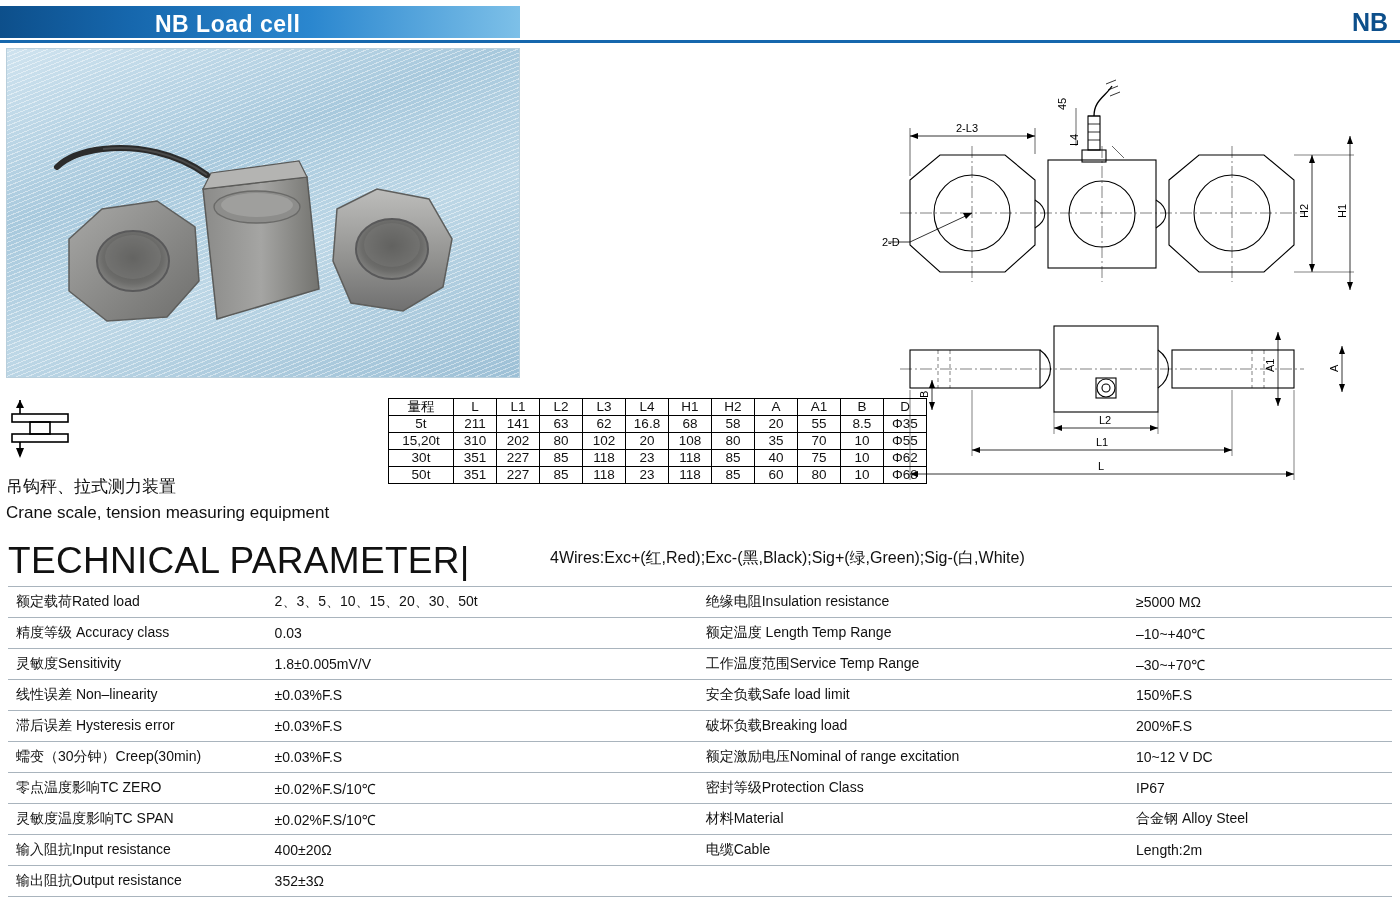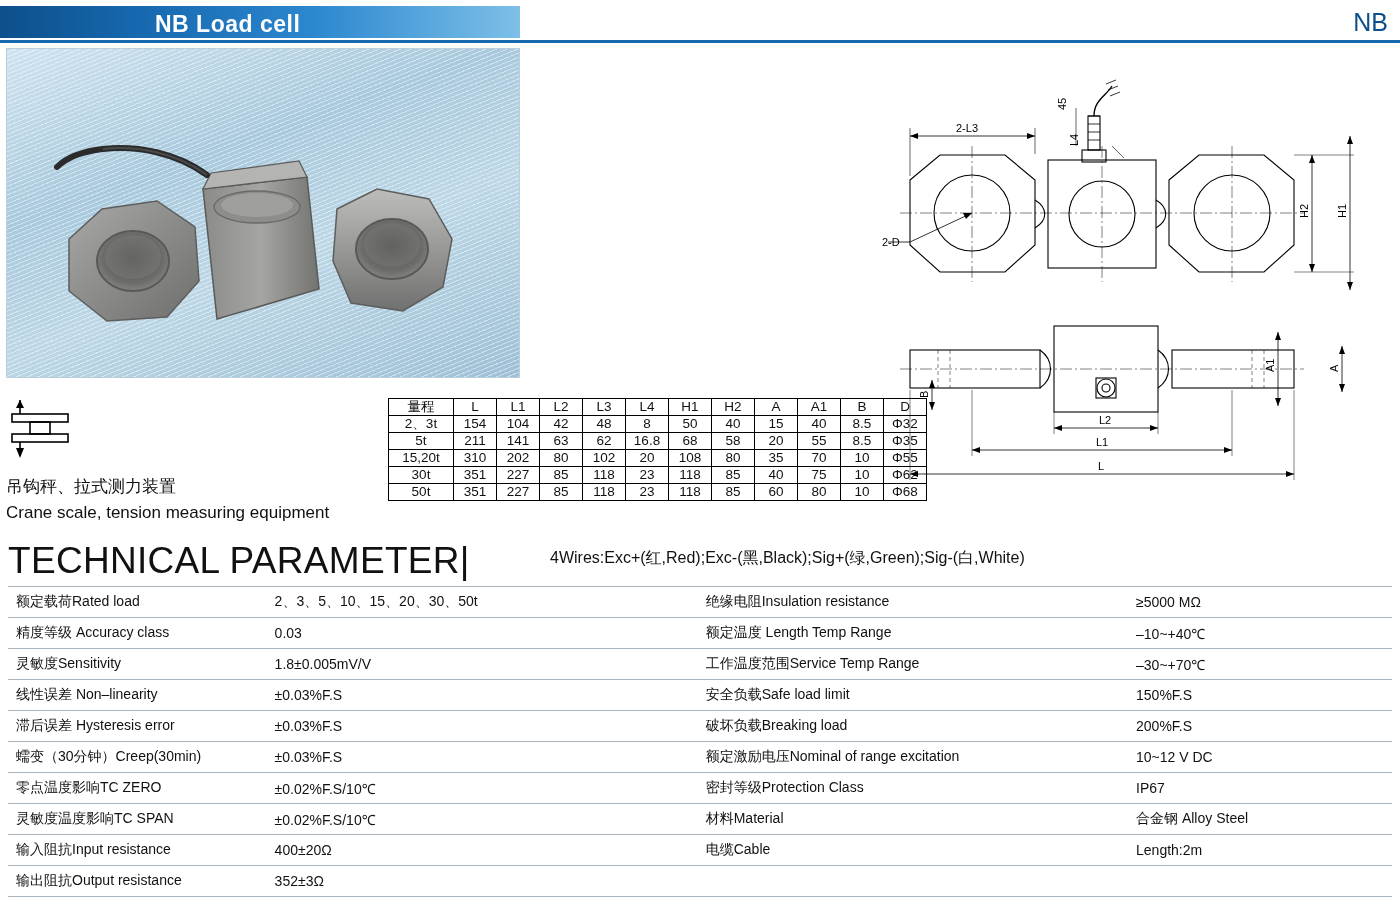--- a/index.html
+++ b/index.html
@@ -6,21 +6,21 @@
   body{
     width:1400px;height:910px;position:relative;background:#ffffff;
     font-family:"Liberation Sans", sans-serif;color:#111;overflow:hidden;
   }
   
   .hdr{position:absolute;left:0;top:0;width:1400px;height:44px;}
   .hdr-band{position:absolute;left:0;top:6px;width:520px;height:32px;
     background:linear-gradient(90deg,#0d4f8b 0%,#1667ad 25%,#2b87cf 60%,#7dc0e8 100%);}
   .hdr-title{position:absolute;left:155px;top:11px;font-size:23px;font-weight:bold;color:#fff;letter-spacing:.5px;}
   .hdr-rule{position:absolute;left:0;top:40px;width:1400px;height:3px;background:#1667ad;}
-  .hdr-right{position:absolute;right:12px;top:8px;font-size:25px;font-weight:normal;color:#0d4f8b;}
+  .hdr-right{position:absolute;right:12px;top:8px;font-size:25px;font-weight:bold;color:#0d4f8b;}
 
   
   .photo{position:absolute;left:6px;top:48px;width:512px;height:328px;
     background:
       repeating-linear-gradient(-22deg, rgba(255,255,255,.45) 0 1px, rgba(255,255,255,0) 1px 4px),
       linear-gradient(160deg,#cfe3ef 0%,#a8c9dd 35%,#bdd7e6 60%,#9dc0d6 100%);
     border:1px solid #b9cfdc;overflow:hidden;}
   .photo svg{position:absolute;left:0;top:0;}
 
   
@@ -133,34 +133,20 @@
       <th>H1</th>
       <th>H2</th>
       <th>A</th>
       <th>A1</th>
       <th>B</th>
       <th>D</th>
     </tr>
   </thead>
   <tbody>
     <tr>
-      <td class="first">2、3t</td>
-      <td>154</td>
-      <td>104</td>
-      <td>42</td>
-      <td>48</td>
-      <td>8</td>
-      <td>50</td>
-      <td>40</td>
-      <td>15</td>
-      <td>40</td>
-      <td>8.5</td>
-      <td>Φ32</td>
-    </tr>
-    <tr>
       <td class="first">5t</td>
       <td>211</td>
       <td>141</td>
       <td>63</td>
       <td>62</td>
       <td>16.8</td>
       <td>68</td>
       <td>58</td>
       <td>20</td>
       <td>55</td>

